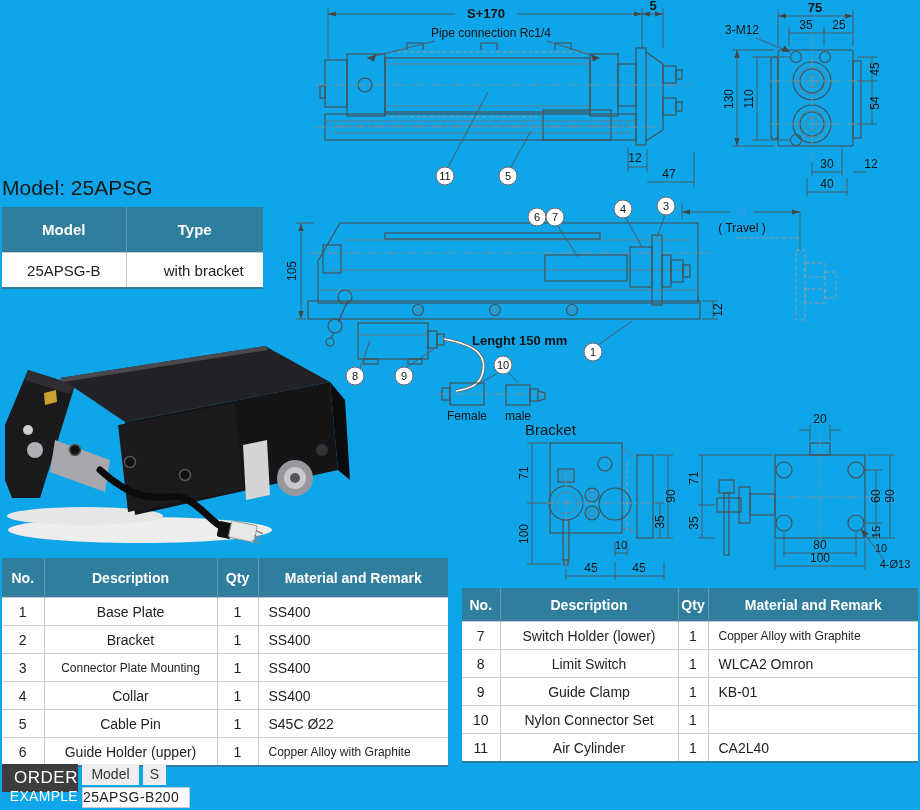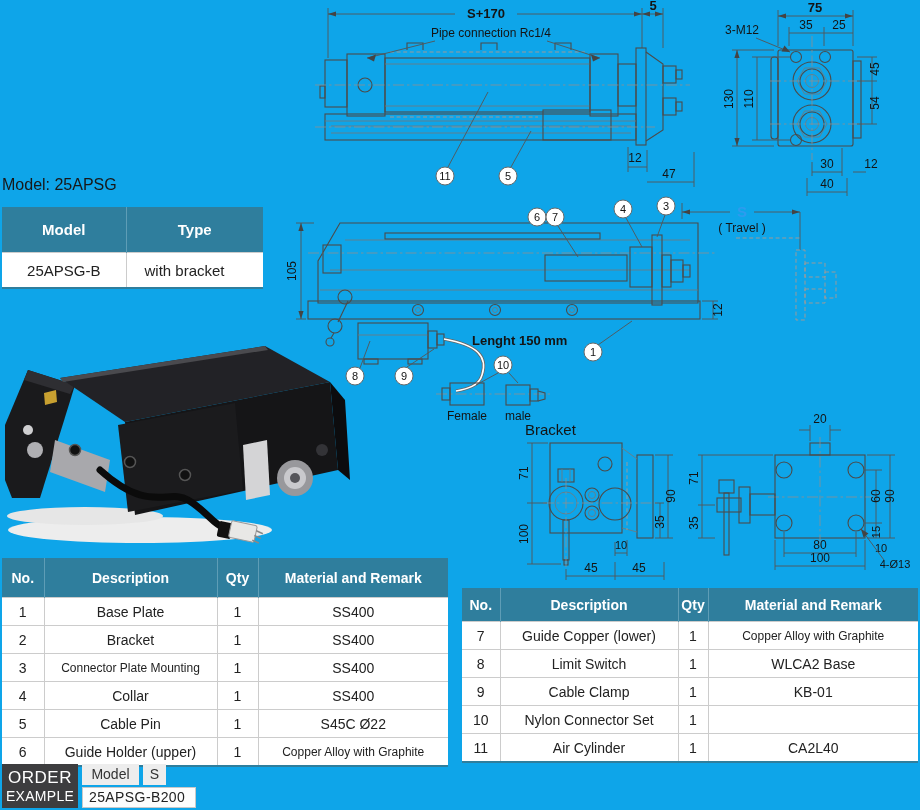--- a/index.html
+++ b/index.html
@@ -16,47 +16,47 @@
   .arr{fill:#444;stroke:none}
   .dtxt{font-size:12px}
   .dtxt-s{font-size:11px}
   .dtxt-b{font-size:13px;font-weight:bold}
   .callout circle{fill:#fff;stroke:#6a6a6a;stroke-width:1}
   .callout text{font-size:11px;text-anchor:middle}
   .cable{stroke:#666;stroke-width:3.2;fill:none}
   .cable-in{stroke:#fff;stroke-width:1.6;fill:none}
   .travel-s{font-size:15px;font-weight:bold;fill:#2e9bef;text-anchor:middle}
 
-  .page-title{position:absolute;left:2px;top:176px;font-size:16px;color:#181818}
+  .page-title{position:absolute;left:2px;top:176px;font-size:21px;color:#181818}
 
   table.tbl{position:absolute;border-collapse:collapse;table-layout:fixed;background:#fff}
   .tbl th{background:#2f7e9d;color:#fff;font-weight:bold;font-size:14px;
           border-right:1px solid #5e9db6;text-align:center;padding:0}
   .tbl th:last-child{border-right:none}
   .tbl td{font-size:14px;text-align:center;border-right:1px solid #ccc;
           border-top:1px solid #ccc;padding:0;color:#222}
   .tbl td:last-child{border-right:none}
   .tbl{border-bottom:2px solid #2f7e9d}
-  .tbl td.mat{text-align:center;}
+  .tbl td.mat{text-align:left;padding-left:10px}
   .tbl td.sm{font-size:12px}
   .tbl-model th{height:45px;font-size:15px}
   .tbl-model td{height:34px;font-size:15px}
-  .tbl-model td.type{text-align:left;padding-left:18px}
+  .tbl-model td.type{text-align:center;padding-left:18px}
   .tbl-parts th{height:39px}
   .tbl-parts td{height:27px}
   .tbl-parts-r th{height:33px}
 
-  .order-box{position:absolute;left:2px;top:764px;width:76px;height:44px;background:#3d3d3f;
-             color:#fff;text-align:center;line-height:1.15;padding-top:4px;box-sizing:border-box}
+  .order-box{position:absolute;left:2px;top:764px;width:76px;height:28px;background:#3d3d3f;
+             color:#fff;text-align:right;line-height:1.15;padding-top:4px;box-sizing:border-box}
   .order-box .l1{font-size:17px;letter-spacing:.5px}
   .order-box .l2{font-size:14px;letter-spacing:.3px}
   .chip{position:absolute;background:#ededed;color:#333;font-size:14px;height:21px;
         line-height:21px;text-align:center}
   .order-value{position:absolute;left:82px;top:787px;width:106px;height:19px;background:#fdfdfd;
-               border:1px solid #c9c9c9;font-size:14px;line-height:19px;padding-left:6px;
+               border:1px solid #c9c9c9;font-size:14px;line-height:19px;
                letter-spacing:.4px;color:#222}
 </style>
 </head>
 <body>
 
 <div class="page">
 
   <svg class="abs" style="left:295px;top:0" width="400" height="195" viewBox="0 0 400 195">
     <g>
       <path class="dim" d="M33 8 V58 M347 8 V48 M368 8 V48"></path>
@@ -450,33 +450,33 @@
       </colgroup>
     <tbody>
         <tr>
       <th>No.</th>
       <th>Description</th>
       <th>Qty</th>
       <th>Material and Remark</th>
     </tr>
     <tr>
       <td>7</td>
-      <td>Guide Copper (lower)</td>
+      <td>Switch Holder (lower)</td>
       <td>1</td>
       <td class="mat sm">Copper Alloy with Graphite</td>
     </tr>
     <tr>
       <td>8</td>
       <td>Limit Switch</td>
       <td>1</td>
-      <td class="mat">WLCA2 Base</td>
+      <td class="mat">WLCA2 Omron</td>
     </tr>
     <tr>
       <td>9</td>
-      <td>Cable Clamp</td>
+      <td>Guide Clamp</td>
       <td>1</td>
       <td class="mat">KB-01</td>
     </tr>
     <tr>
       <td>10</td>
       <td>Nylon Connector Set</td>
       <td>1</td>
       <td class="mat"></td>
     </tr>
     <tr>

